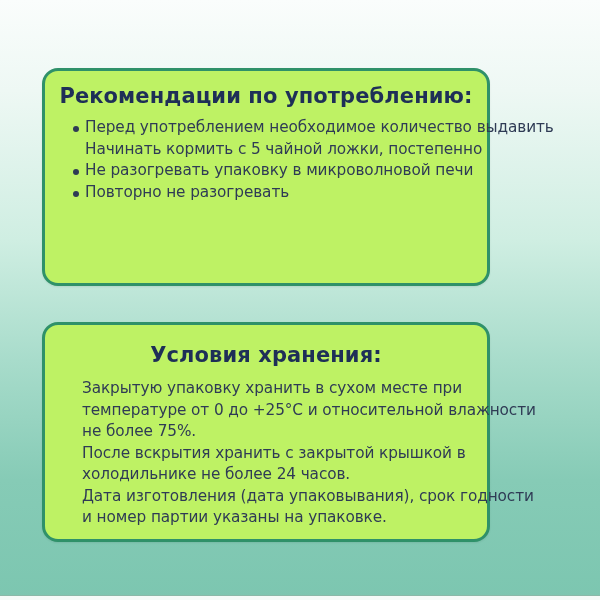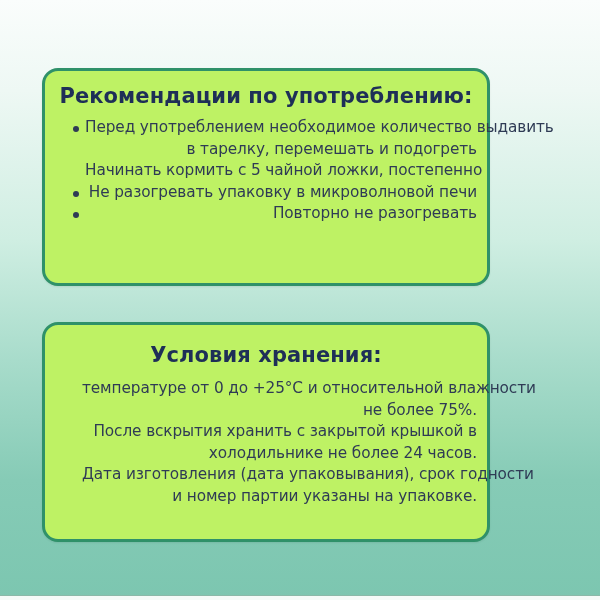--- a/index.html
+++ b/index.html
@@ -81,54 +81,53 @@
       left: 0;
       top: 9px;
       width: 6px;
       height: 6px;
       border-radius: 50%;
       background: #2f3b55;
     }
     .line {
       display: block;
       white-space: nowrap;
-      text-align: right;
     }
     .indent {
       padding-left: 12px;
     }
   </style>
 </head>
 <body>
 
 <div class="card card-usage">
   <h2 class="card-title">Рекомендации по употреблению:</h2>
   <div class="card-body">
     <div class="bullet-row">
       <span class="bullet-dot"></span>
       <span class="line">Перед употреблением необходимое количество выдавить</span>
-      <span class="line">в тарелку, перемешать и подогреть</span>
     </div>
     <div class="indent">
       <span class="line">Начинать кормить с 5 чайной ложки, постепенно</span>
     </div>
     <div class="bullet-row">
       <span class="bullet-dot"></span>
       <span class="line">Не разогревать упаковку в микроволновой печи</span>
     </div>
     <div class="bullet-row">
       <span class="bullet-dot"></span>
       <span class="line">Повторно не разогревать</span>
     </div>
   </div>
 </div>
 
 <div class="card card-storage">
   <h2 class="card-title">Условия хранения:</h2>
   <div class="card-body">
+    <span class="line">Закрытую упаковку хранить в сухом месте при</span>
     <span class="line">температуре от 0 до +25°С и относительной влажности</span>
     <span class="line">не более 75%.</span>
     <span class="line">После вскрытия хранить с закрытой крышкой в</span>
     <span class="line">холодильнике не более 24 часов.</span>
     <span class="line">Дата изготовления (дата упаковывания), срок годности</span>
     <span class="line">и номер партии указаны на упаковке.</span>
   </div>
 </div>
 
 <div class="bottom-strip"></div>

